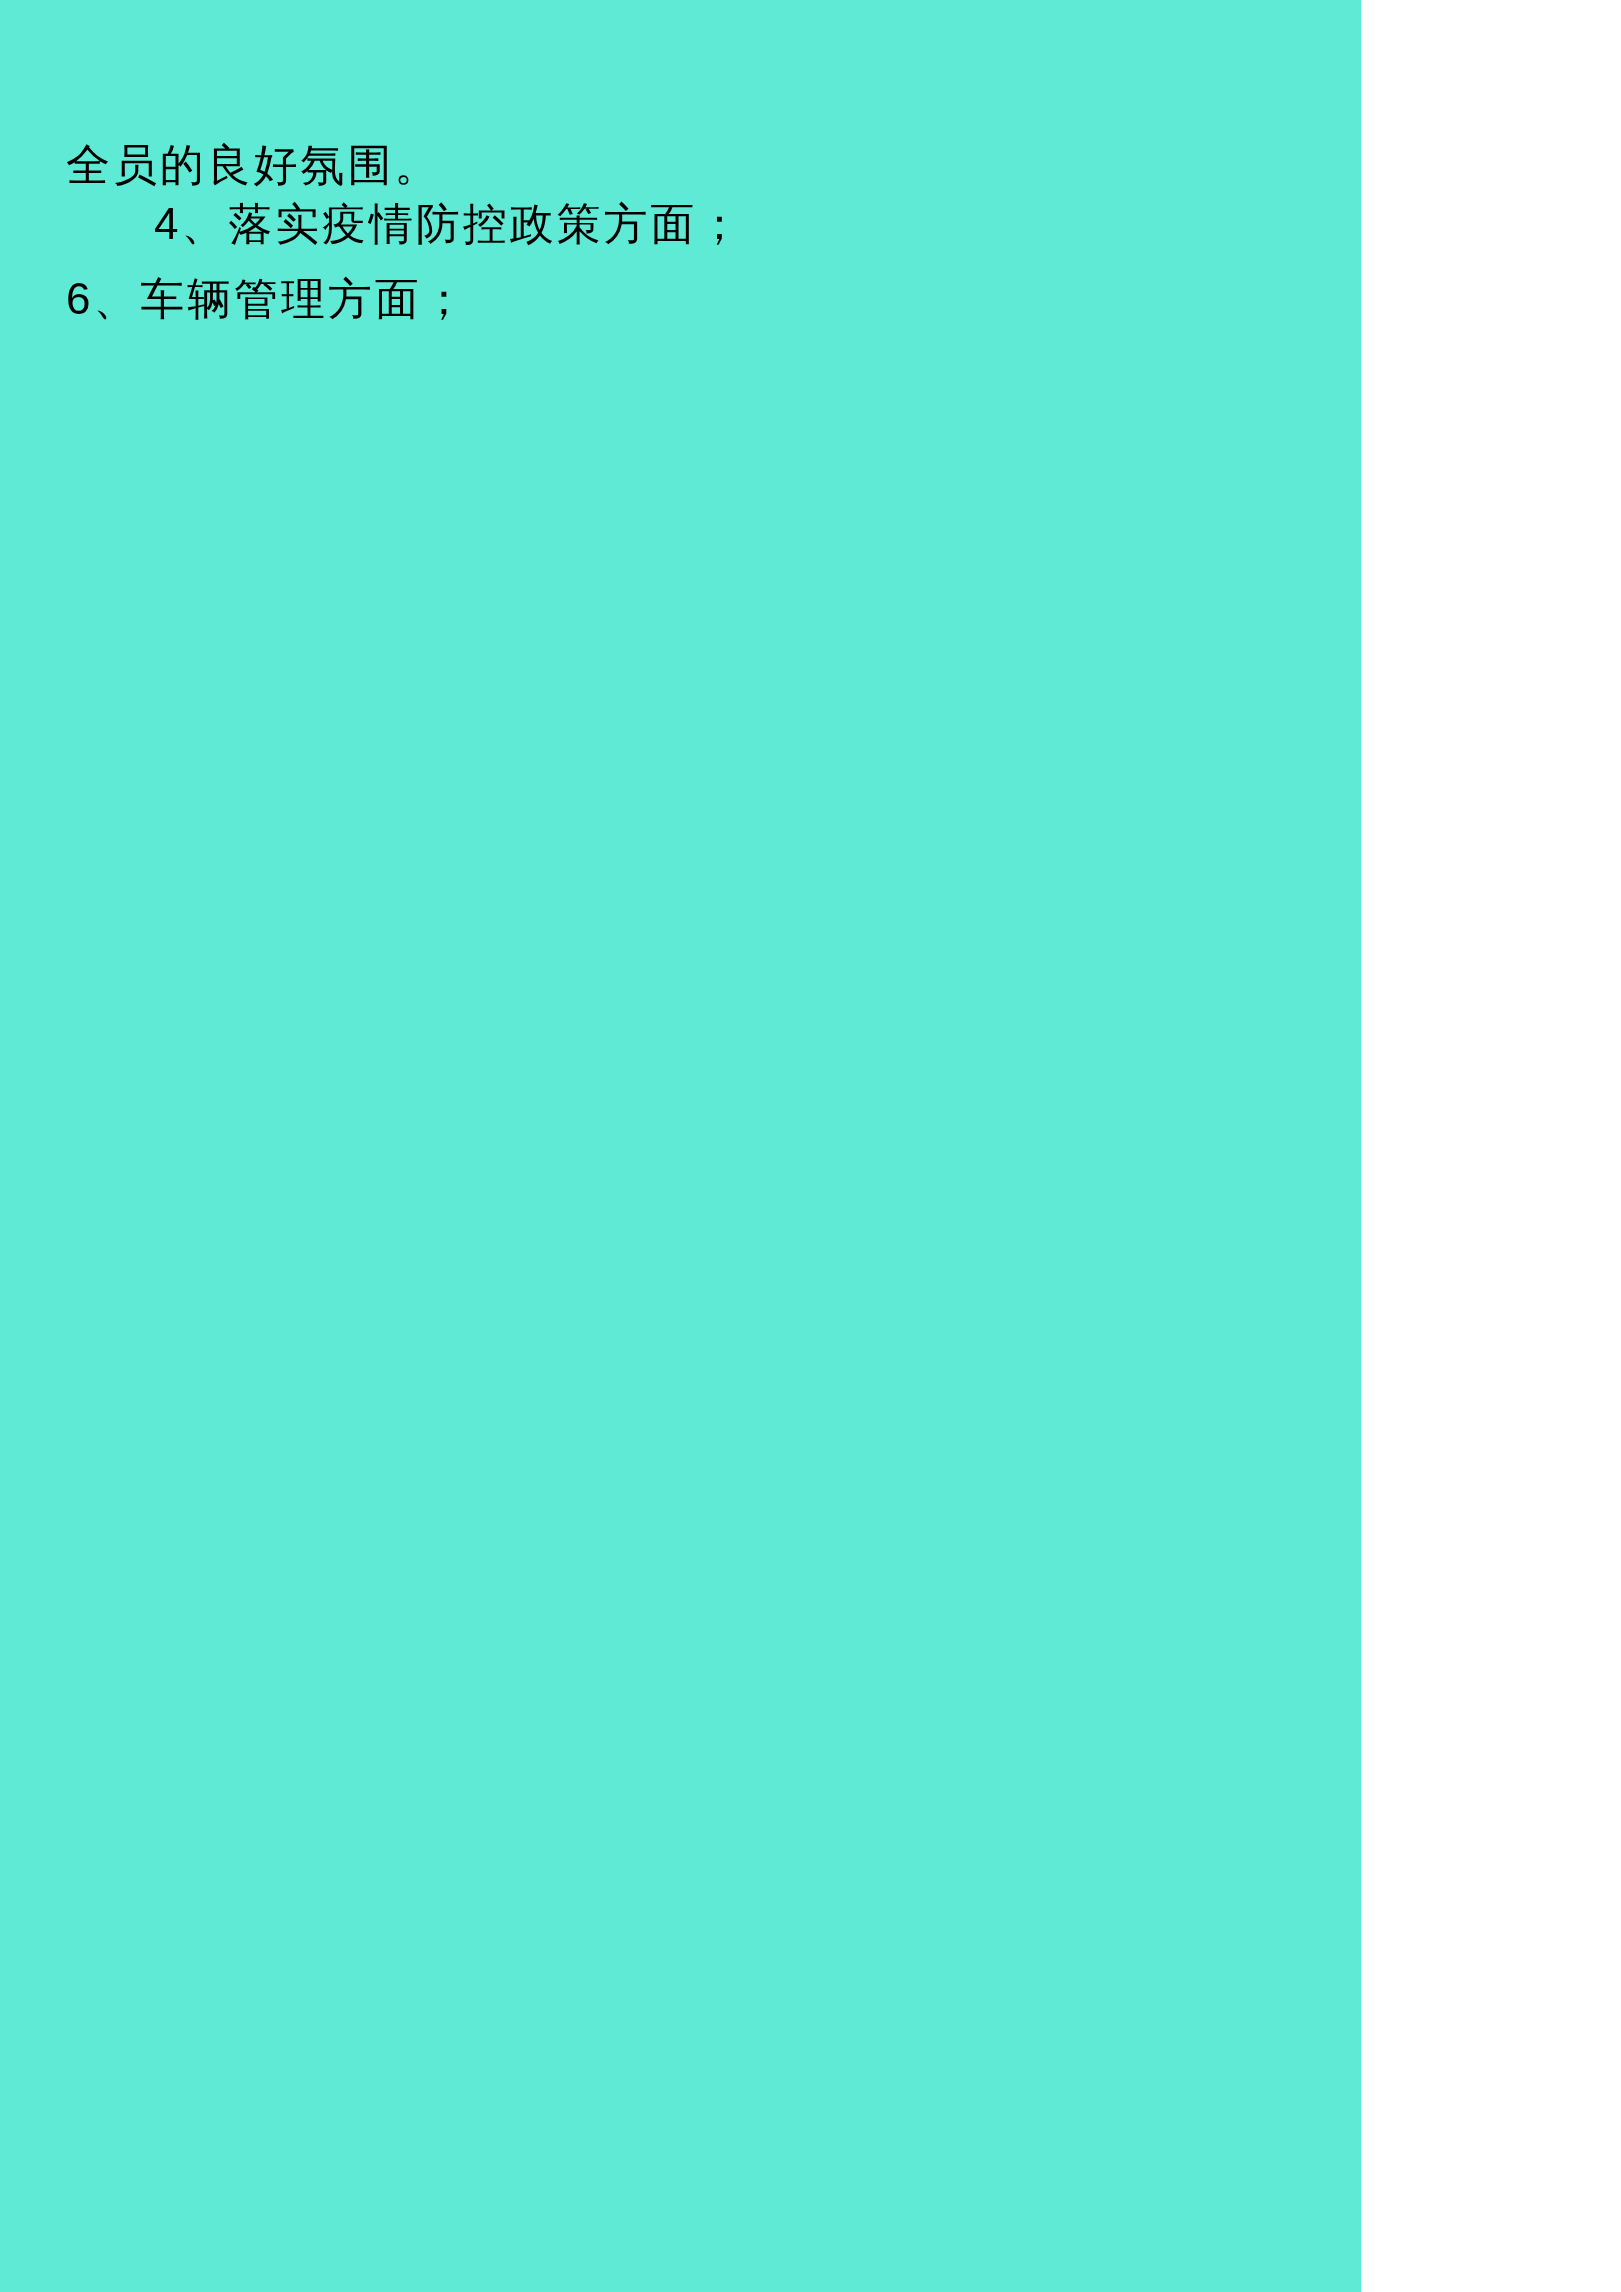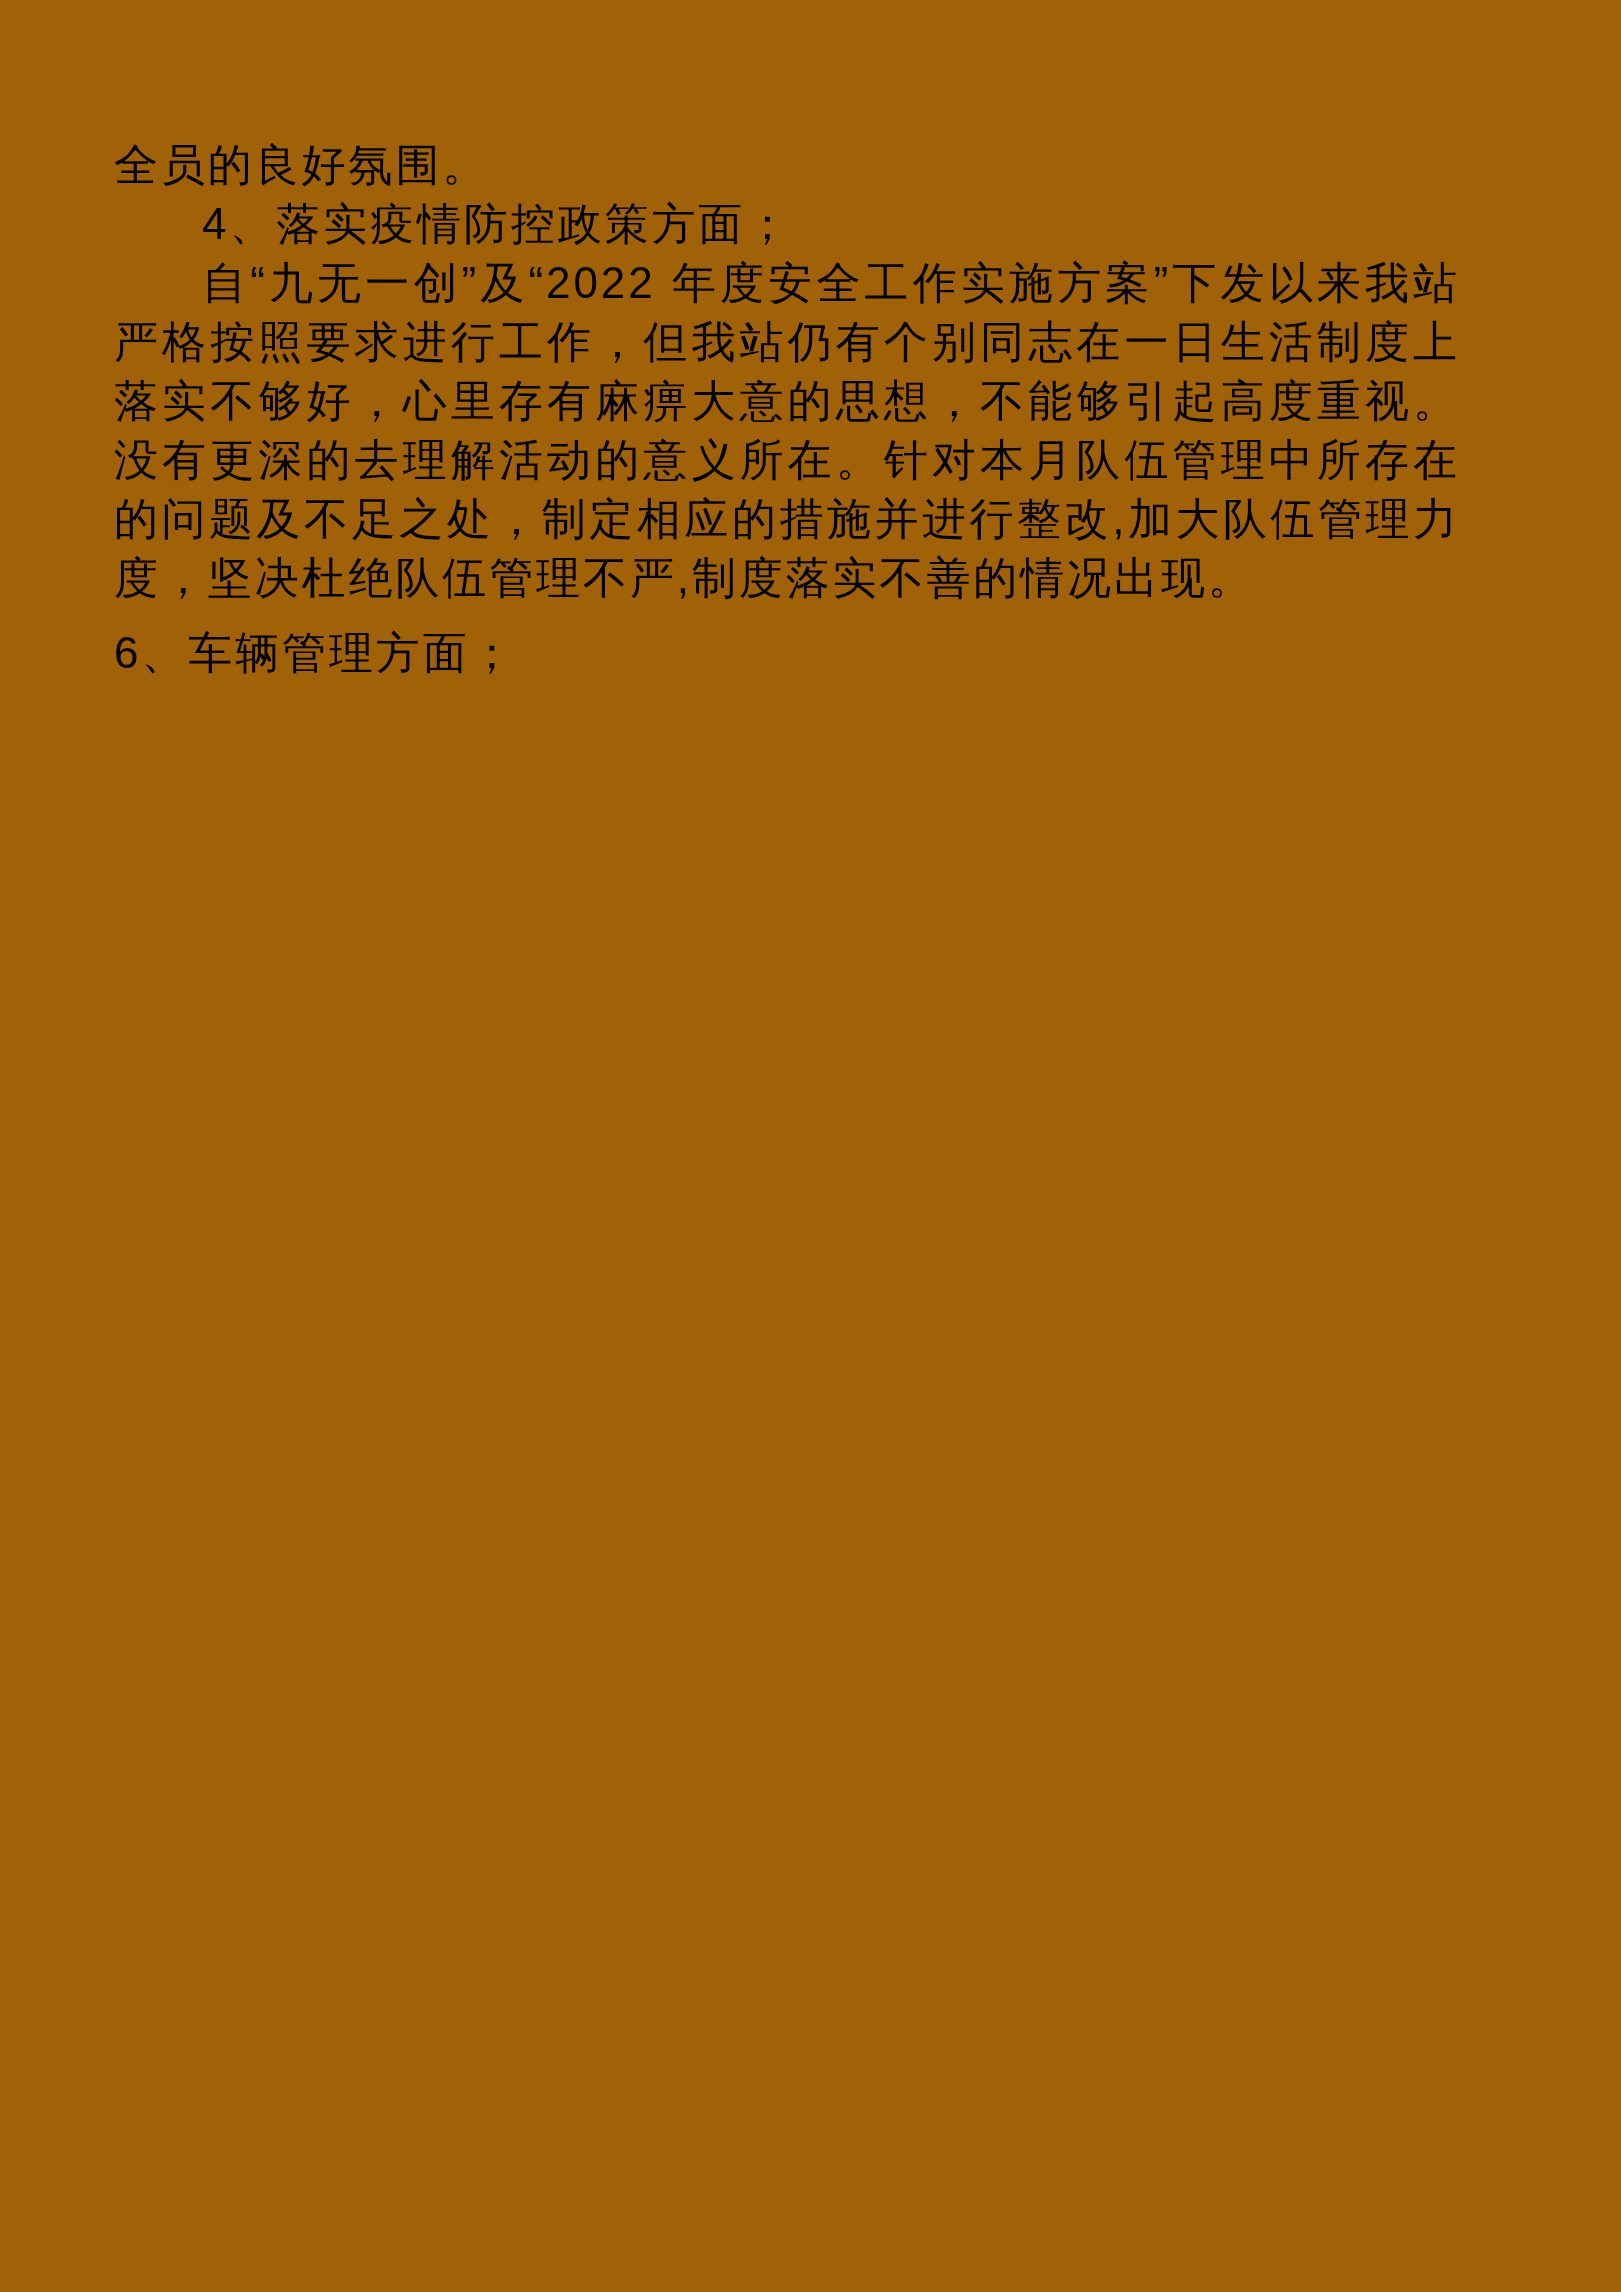--- a/index.html
+++ b/index.html
@@ -9,24 +9,24 @@
   }
   body {
     width: 1621px;
     height: 2293px;
     font-family: "Liberation Sans", "DejaVu Sans", sans-serif;
     color: #000000;
     overflow: hidden;
   }
   .page {
     box-sizing: border-box;
-    width: 1621px;
+    width: 1361px;
     height: 2293px;
-    background: #a16207;
-    padding: 135px 161px 0 114px;
+    background: #5eead4;
+    padding: 135px 161px 0 66px;
   }
   .para {
     margin: 0;
     font-size: 44px;
     line-height: 59px;
     letter-spacing: 2.9px;
     text-align: justify;
     text-justify: inter-character;
     word-break: break-all;
     color: #000000;
@@ -45,18 +45,17 @@
 </head>
 <body>
 
 <div class="page">
   <p class="para">全员的良好氛围。</p>
 
   <p class="para heading indent">4、落实疫情防控政策方面；</p>
 
 
 
-  <p class="para indent">自“九无一创”及“2022 年度安全工作实施方案”下发以来我站严格按照要求进行工作，但我站仍有个别同志在一日生活制度上落实不够好，心里存有麻痹大意的思想，不能够引起高度重视。没有更深的去理解活动的意义所在。针对本月队伍管理中所存在的问题及不足之处，制定相应的措施并进行整改,加大队伍管理力度，坚决杜绝队伍管理不严,制度落实不善的情况出现。</p>
 
   <p class="para heading hgap">6、车辆管理方面；</p>
 
 </div>
 
 
 </body></html>

